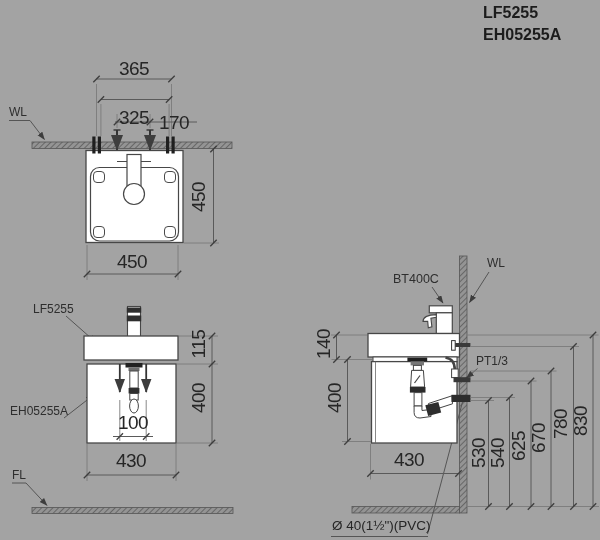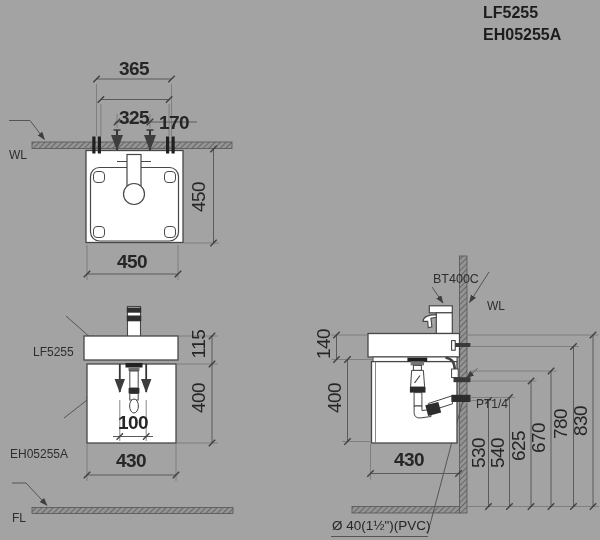--- a/index.html
+++ b/index.html
@@ -1,25 +1,25 @@
 <!DOCTYPE html>
 <html><head>
 <meta charset="utf-8">
 <style>
   html,body{margin:0;padding:0;background:#fff;}
   #stage{position:relative;width:600px;height:540px;background:#a3a3a3;overflow:hidden;
          font-family:"Liberation Sans",sans-serif;}
   #stage svg{position:absolute;left:0;top:0;}
   .t{position:absolute;white-space:nowrap;color:#2a2a2a;}
   .dim{font-size:19px;letter-spacing:-0.5px;color:#262626;}
-  .lbl{font-size:12px;color:#2e2e2e;margin-top:43px;}
+  .lbl{font-size:12px;color:#2e2e2e;}
   .lbl-md{font-size:12.5px;color:#2e2e2e;}
   .pvc{font-size:13.5px;color:#262626;}
   .title-line{font-size:16px;font-weight:bold;color:#1c1c1c;}
-  .ctr{transform:translate(-50%,-50%);font-weight:bold;}
+  .ctr{transform:translate(-50%,-50%);}
   .rot{transform:translate(-50%,-50%) rotate(-90deg);}
 </style>
 </head>
 <body>
 
 <div id="stage">
 
 <svg width="600" height="540" viewBox="0 0 600 540">
   <defs>
     <pattern id="wallhatch" width="4" height="4" patternUnits="userSpaceOnUse" patternTransform="rotate(45)">
@@ -247,22 +247,22 @@
 
   <div class="t lbl" style="left:33px;top:302px;">LF5255</div>
   <div class="t lbl" style="left:10px;top:404px;">EH05255A</div>
   <div class="t lbl" style="left:12px;top:468px;">FL</div>
   <div class="t dim rot" style="left:199px;top:344px;">115</div>
   <div class="t dim rot" style="left:199px;top:398px;">400</div>
   <div class="t dim ctr" style="left:133px;top:423px;">100</div>
   <div class="t dim ctr" style="left:131px;top:461px;">430</div>
 
   <div class="t lbl" style="left:487px;top:256px;">WL</div>
-  <div class="t lbl-md" style="left:393px;top:272px;margin-left:40px;">BT400C</div>
-  <div class="t lbl" style="left:476px;top:354px;">PT1/4</div>
+  <div class="t lbl-md" style="left:393px;top:272px;">BT400C</div>
+  <div class="t lbl" style="left:476px;top:354px;">PT1/3</div>
   <div class="t pvc" style="left:332px;top:518px;">Ø 40(1½")(PVC)</div>
   <div class="t dim rot" style="left:324px;top:344px;">140</div>
   <div class="t dim rot" style="left:335px;top:398px;">400</div>
   <div class="t dim ctr" style="left:409px;top:460px;">430</div>
   <div class="t dim rot" style="left:479px;top:453px;">530</div>
   <div class="t dim rot" style="left:498px;top:453px;">540</div>
   <div class="t dim rot" style="left:519px;top:446px;">625</div>
   <div class="t dim rot" style="left:539px;top:438px;">670</div>
   <div class="t dim rot" style="left:561px;top:424px;">780</div>
   <div class="t dim rot" style="left:581px;top:421px;">830</div>

